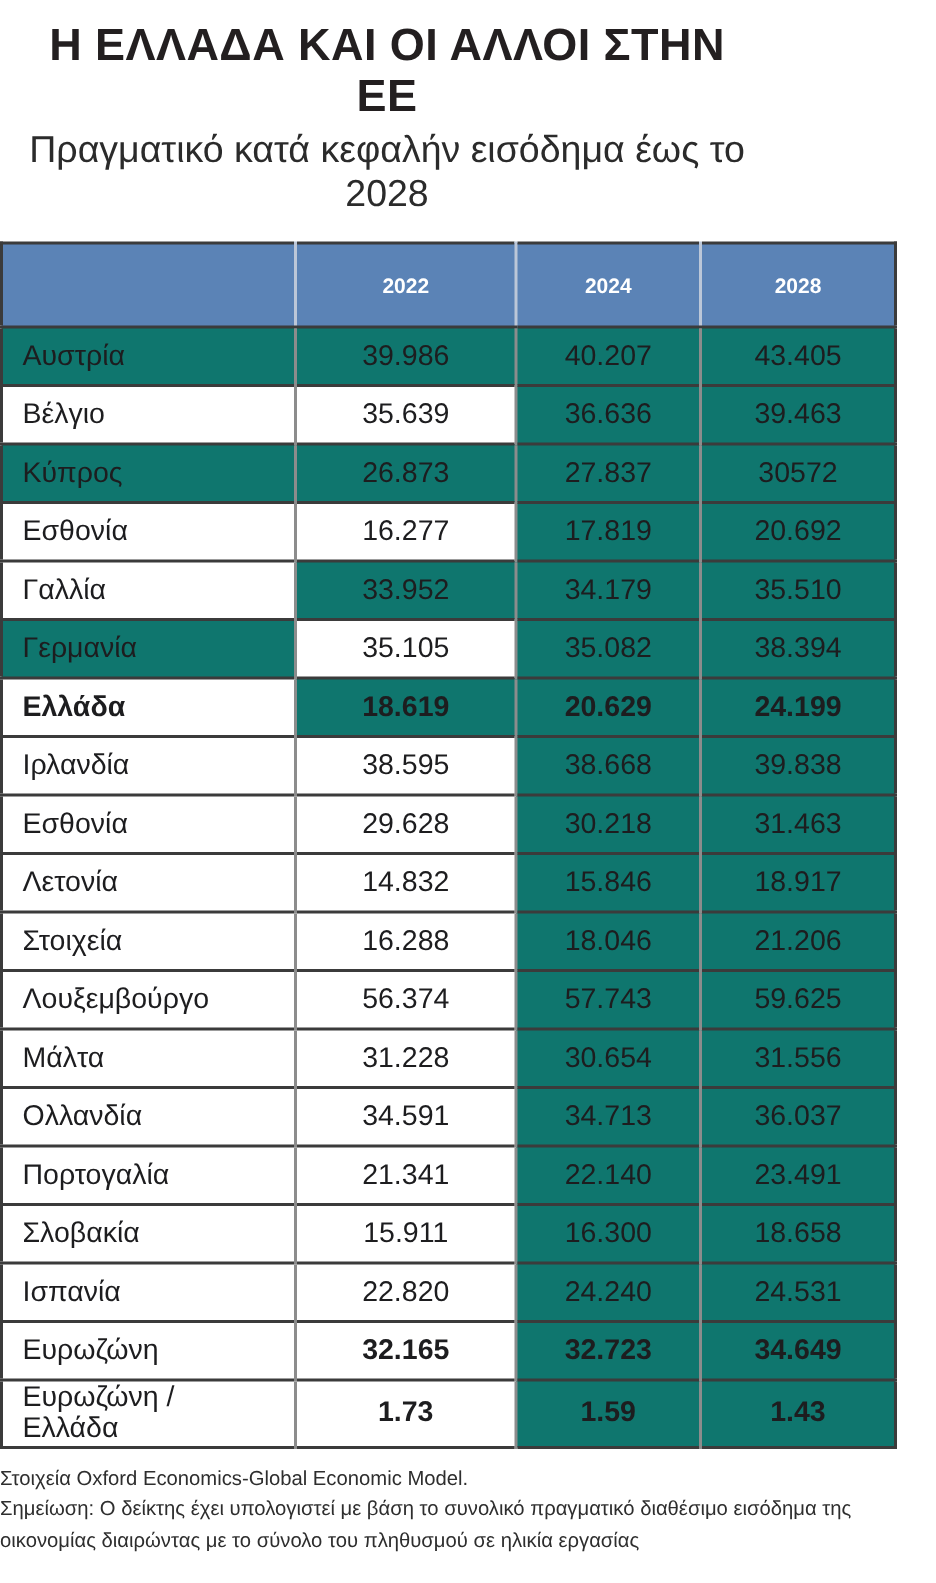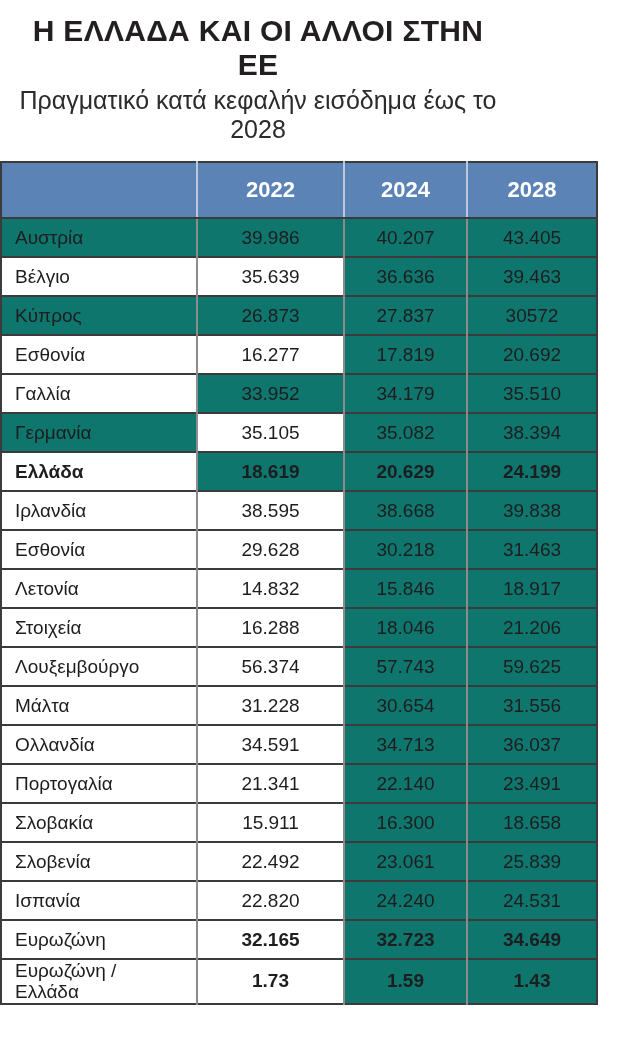--- a/index.html
+++ b/index.html
@@ -34,21 +34,21 @@
     table-layout: fixed;
     border: 2px solid #3b3b3b;
   }
   col.c-name  { width: 196px; }
   col.c-2022  { width: 147px; }
   col.c-2024  { width: 123px; }
   col.c-2028  { width: 130px; }
   thead th {
     background: #5b83b6;
     color: #ffffff;
-    font-size: 22px;
+    font-size: 14px;
     font-weight: 700;
     height: 52px;
     vertical-align: middle;
     text-align: center;
     border-right: 2px solid #bcc7d8;
     border-bottom: 2px solid #3b3b3b;
   }
   thead th:last-child { border-right: none; }
   tbody td {
     font-size: 19px;
@@ -191,26 +191,20 @@
           <td class="shade">22.140</td>
           <td class="shade">23.491</td>
         </tr>
         <tr>
           <td class="label">Σλοβακία</td>
           <td>15.911</td>
           <td class="shade">16.300</td>
           <td class="shade">18.658</td>
         </tr>
         <tr>
-          <td class="label">Σλοβενία</td>
-          <td>22.492</td>
-          <td class="shade">23.061</td>
-          <td class="shade">25.839</td>
-        </tr>
-        <tr>
           <td class="label">Ισπανία</td>
           <td>22.820</td>
           <td class="shade">24.240</td>
           <td class="shade">24.531</td>
         </tr>
         <tr>
           <td class="label">Ευρωζώνη</td>
           <td class="b">32.165</td>
           <td class="shade b">32.723</td>
           <td class="shade b">34.649</td>
@@ -218,13 +212,17 @@
         <tr>
           <td class="label">Ευρωζώνη /
 Ελλάδα</td>
           <td class="b">1.73</td>
           <td class="shade b">1.59</td>
           <td class="shade b">1.43</td>
         </tr>
       </tbody>
   </table>
 
+  <div class="footer">
+    <p>Στοιχεία Oxford Economics-Global Economic Model.</p>
+    <p>Σημείωση: Ο δείκτης έχει υπολογιστεί με βάση το συνολικό πραγματικό διαθέσιμο εισόδημα της οικονομίας διαιρώντας με το σύνολο του πληθυσμού σε ηλικία εργασίας</p>
+  </div>
 </div>
 
 </body></html>

